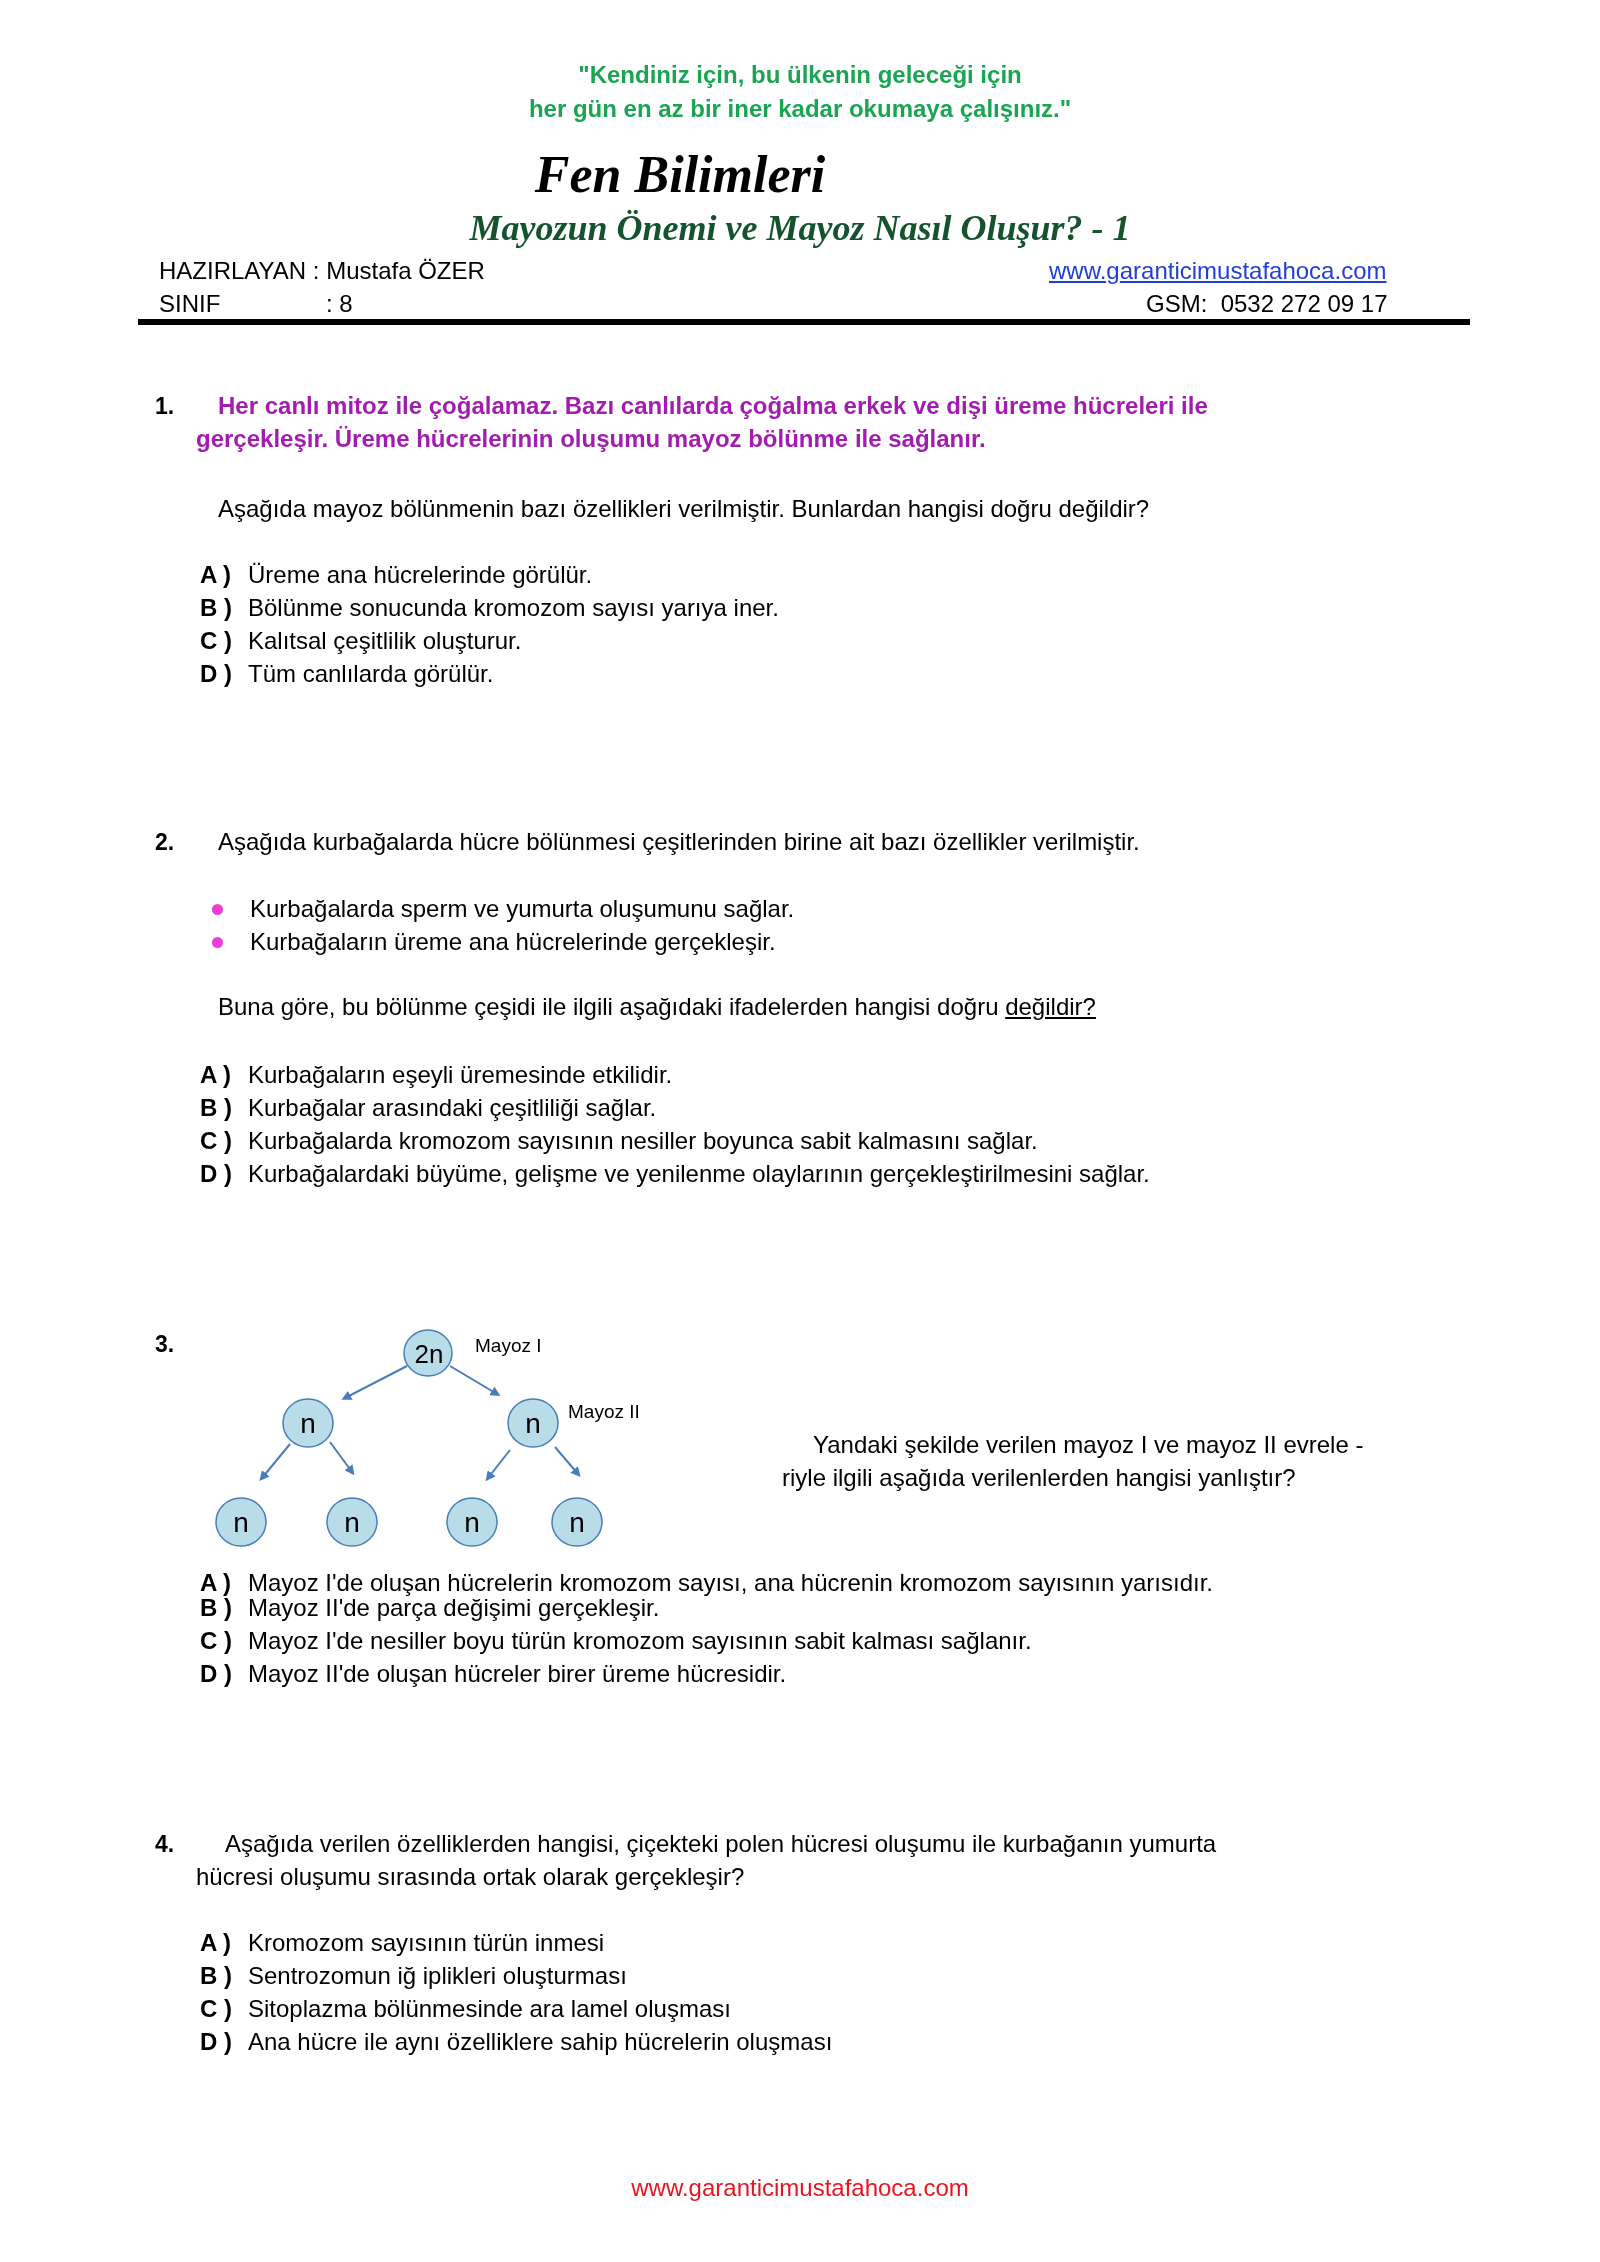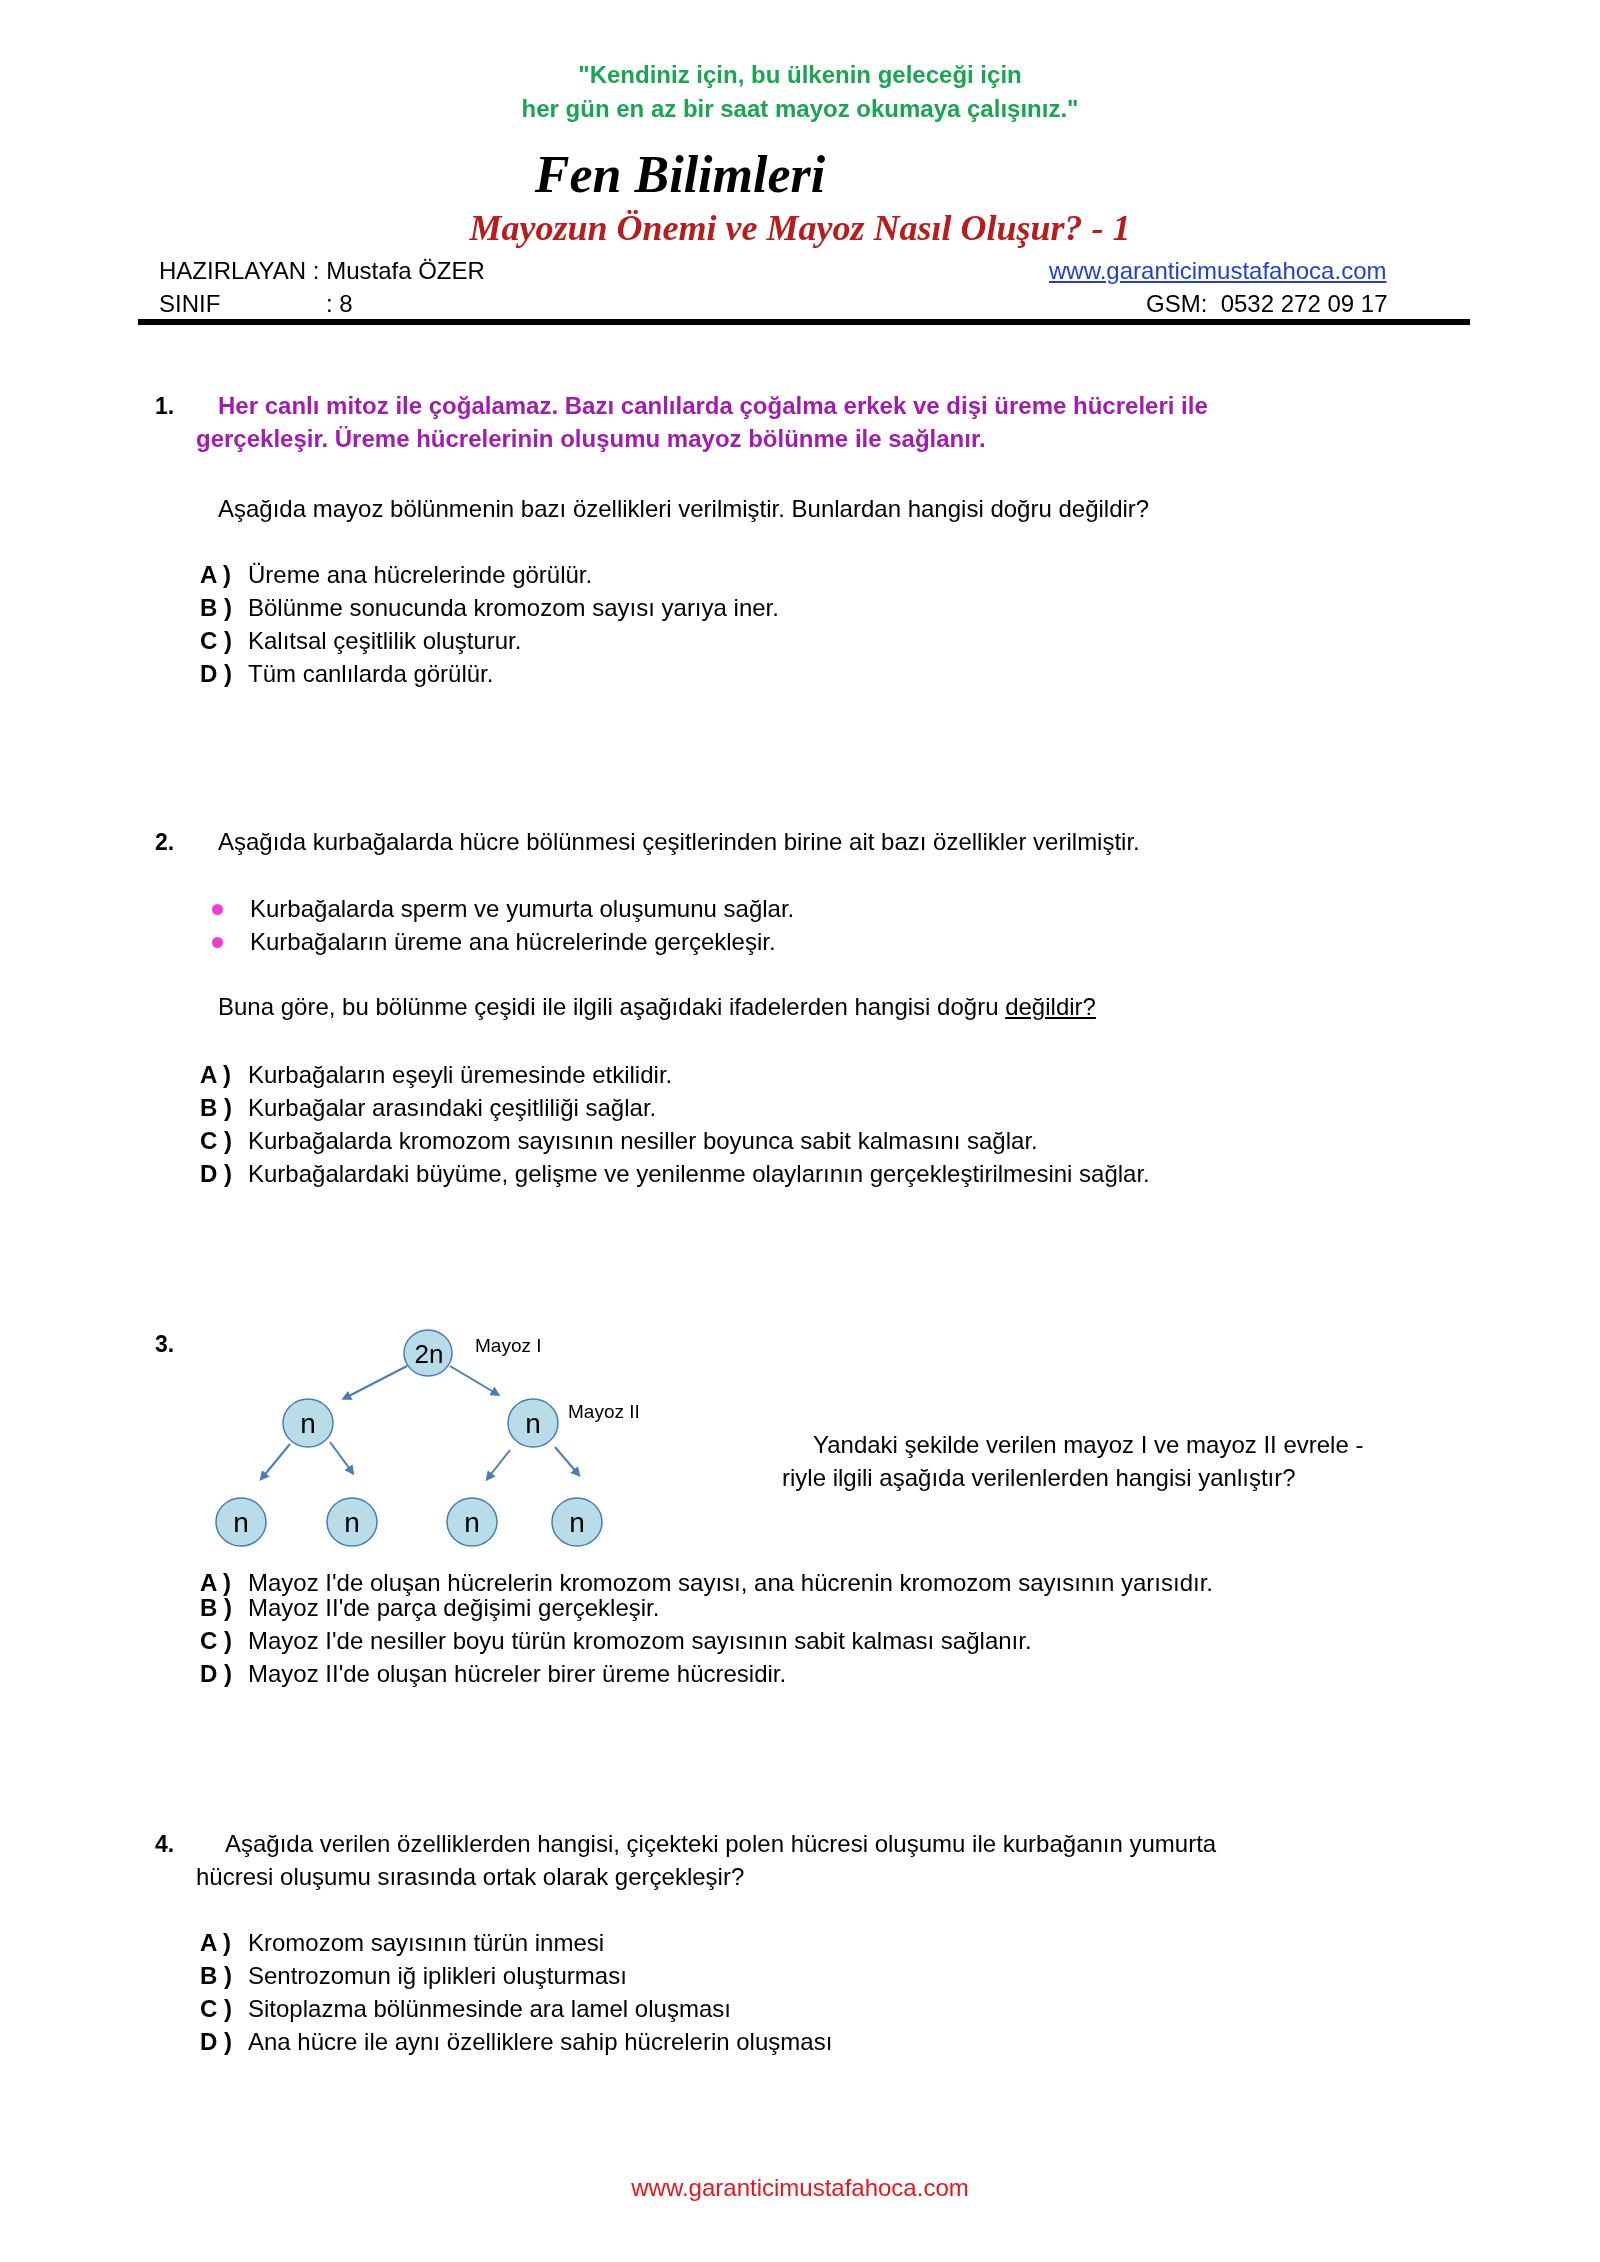--- a/index.html
+++ b/index.html
@@ -1,39 +1,39 @@
 <!DOCTYPE html>
 <html><head>
 <meta charset="utf-8">
 <style>
   html, body { margin: 0; padding: 0; background: #ffffff; }
   body { width: 1600px; height: 2262px; position: relative; overflow: hidden;
          font-family: "Liberation Sans", sans-serif; color: #000; }
   .abs { position: absolute; white-space: nowrap; }
   .quote { left: 0; width: 1600px; text-align: center; color: #1aa552; font-weight: bold; font-size: 24px; line-height: 34px; }
   .title { left: 0; width: 1360px; text-align: center; font-family: "Liberation Serif", serif; font-style: italic; font-weight: bold; font-size: 52px; }
-  .subtitle { left: 0; width: 1600px; text-align: center; font-family: "Liberation Serif", serif; font-style: italic; font-weight: bold; font-size: 36px; color: #b91c1c; }
+  .subtitle { left: 0; width: 1600px; text-align: center; font-family: "Liberation Serif", serif; font-style: italic; font-weight: bold; font-size: 36px; color: #14532d; }
   .meta { font-size: 24px; margin-left: 16px; }
   .link { color: #1f3fd6; text-decoration: underline; font-size: 24px; }
   .rule { left: 138px; width: 1332px; height: 6px; background: #000; top: 319px; }
   .qnum { font-weight: bold; font-size: 23px; }
   .pink { color: #a21caf; font-weight: bold; font-size: 24px; }
   .body-text { font-size: 24px; }
   .opt { font-size: 24px; }
   .opt .letter { font-weight: bold; display: inline-block; width: 48px; }
   .bullet { width: 11px; height: 11px; border-radius: 50%; background: #f03cd5; }
   .underline { text-decoration: underline; }
   .footer { left: 0; width: 1600px; text-align: center; color: #e8141e; font-size: 24px; }
   svg text { font-family: "Liberation Sans", sans-serif; }
 </style>
 </head>
 <body>
 
 <div class="abs quote" style="top:58px;">"Kendiniz için, bu ülkenin geleceği için</div>
-<div class="abs quote" style="top:92px;">her gün en az bir saat mayoz okumaya çalışınız."</div>
+<div class="abs quote" style="top:92px;">her gün en az bir iner kadar okumaya çalışınız."</div>
 <div class="abs title" style="top:145px;">Fen Bilimleri</div>
 <div class="abs subtitle" style="top:207px;">Mayozun Önemi ve Mayoz Nasıl Oluşur? - 1</div>
 
 <div class="abs meta" style="left:143px; top:257px;">HAZIRLAYAN : Mustafa ÖZER</div>
 <div class="abs meta" style="left:143px; top:290px;">SINIF</div>
 <div class="abs meta" style="left:310px; top:290px;">: 8</div>
 <a class="abs link" style="left:1049px; top:257px;">www.garanticimustafahoca.com</a>
 <div class="abs meta" style="left:1130px; top:290px; white-space:pre;">GSM:  0532 272 09 17</div>
 <div class="abs rule"></div>
 

